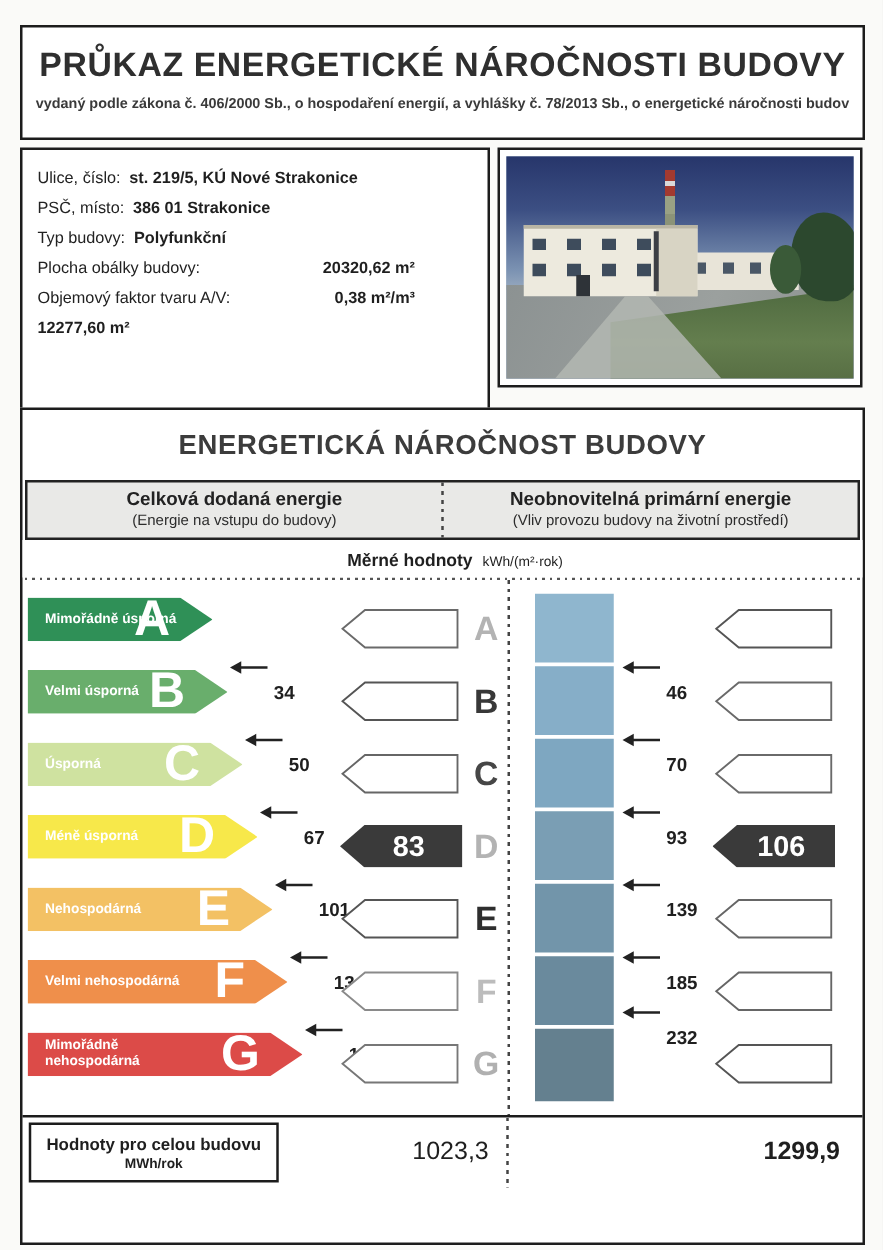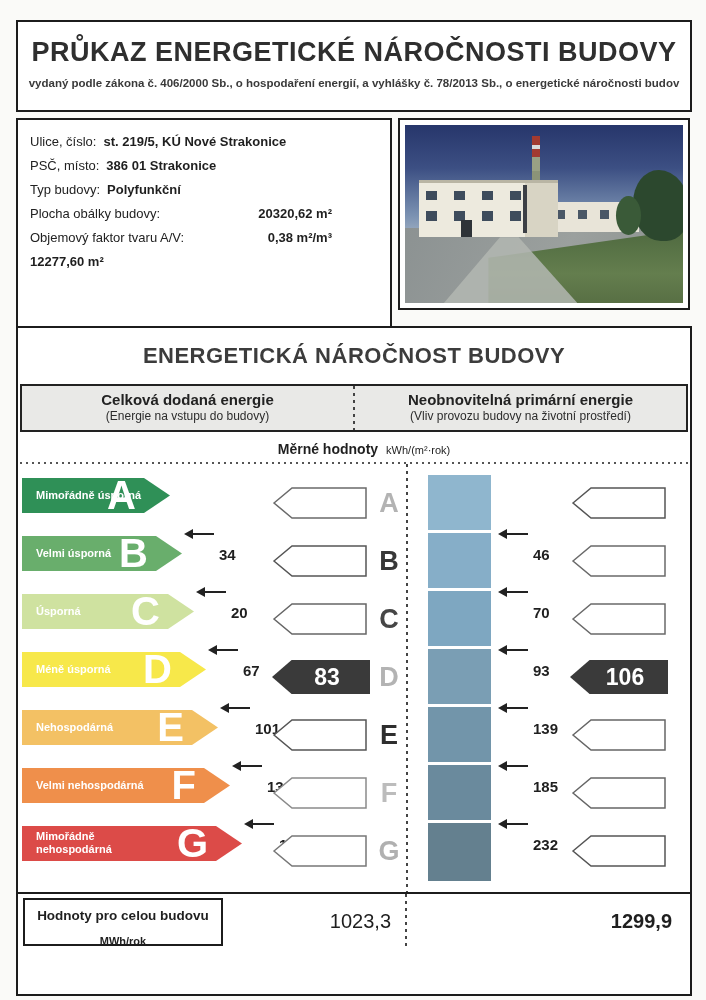--- a/index.html
+++ b/index.html
@@ -71,21 +71,21 @@
   .mid-letter { position:absolute; left:356px; width:30px; height:34px; font-size:27px; font-weight:bold; line-height:34px; text-align:center; }
   .r0 .ml{color:#b3b3b3}.r1 .ml{color:#383838}.r2 .ml{color:#464646}.r3 .ml{color:#b3b3b3}.r4 .ml{color:#2e2e2e}.r5 .ml{color:#bcbcbc}.r6 .ml{color:#b0b0b0}
 
   .ind-arrow { position:absolute; width:98px; height:34px; clip-path:polygon(0 50%,20% 0,100% 0,100% 100%,20% 100%); color:#fff; font-size:23px; font-weight:bold; text-align:center; line-height:34px; padding-left:12px; }
 
   .bar { position:absolute; left:410px; width:63px; }
 
   .totals { display:flex; align-items:stretch; border-top:2px solid #1c1c1c; height:58px; }
   .t-lbox { width:200px; margin:4px 0 4px 5px; border:2px solid #1c1c1c; text-align:center; padding-top:8px; }
   .t-l1 { font-size:13.5px; font-weight:bold; }
-  .t-l2 { font-size:11px; font-weight:bold; margin-top:12px; }
+  .t-l2 { font-size:11px; font-weight:bold; margin-top:2px; }
   .t-mid { width:182px; text-align:right; padding:16px 14px 0 0; font-size:20px; font-weight:normal; }
   .t-right { flex:1; text-align:right; padding:16px 18px 0 0; font-size:20px; font-weight:bold; }
 </style>
 </head>
 <body>
 
 <div class="page">
 
   <div class="box top-box">
     <div class="top-title">PRŮKAZ ENERGETICKÉ NÁROČNOSTI BUDOVY</div>
@@ -192,21 +192,21 @@
         <span class="cls-label">Mimořádně nehospodárná</span>
         <span class="cls-letter">G</span>
       </div>
 
       <div class="marker" style="left:166px; top:63px;">
           <span class="m-icon"></span>
           <span class="m-num">34</span>
         </div>
       <div class="marker" style="left:178px; top:121px;">
           <span class="m-icon"></span>
-          <span class="m-num">20</span>
+          <span class="m-num">50</span>
         </div>
       <div class="marker" style="left:190px; top:179px;">
           <span class="m-icon"></span>
           <span class="m-num">67</span>
         </div>
       <div class="marker" style="left:202px; top:237px;">
           <span class="m-icon"></span>
           <span class="m-num">101</span>
         </div>
       <div class="marker" style="left:214px; top:295px;">
@@ -278,21 +278,21 @@
           <span class="m-num">93</span>
         </div>
       <div class="marker" style="left:480px; top:237px;">
           <span class="m-icon"></span>
           <span class="m-num">139</span>
         </div>
       <div class="marker" style="left:480px; top:295px;">
           <span class="m-icon"></span>
           <span class="m-num">185</span>
         </div>
-      <div class="marker" style="left:480px; top:353px;">
+      <div class="marker" style="left:480px; top:339px;">
           <span class="m-icon"></span>
           <span class="m-num">232</span>
         </div>
 
       <div class="warrow" style="left:552px; top:22px; width:98px;">
           <svg viewBox="0 0 96 34">
             <polygon points="2,17 20,2 94,2 94,32 20,32" fill="#ffffff" stroke="#555555" stroke-width="1.5"></polygon>
           </svg>
         </div>
       <div class="warrow" style="left:552px; top:80px; width:98px;">

